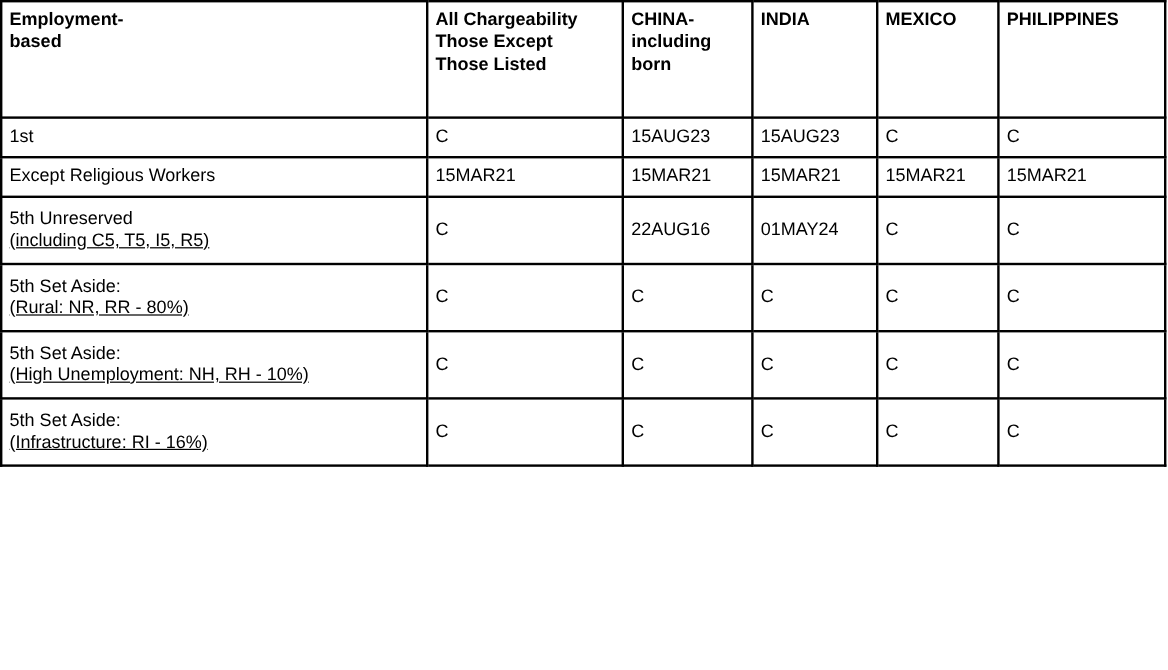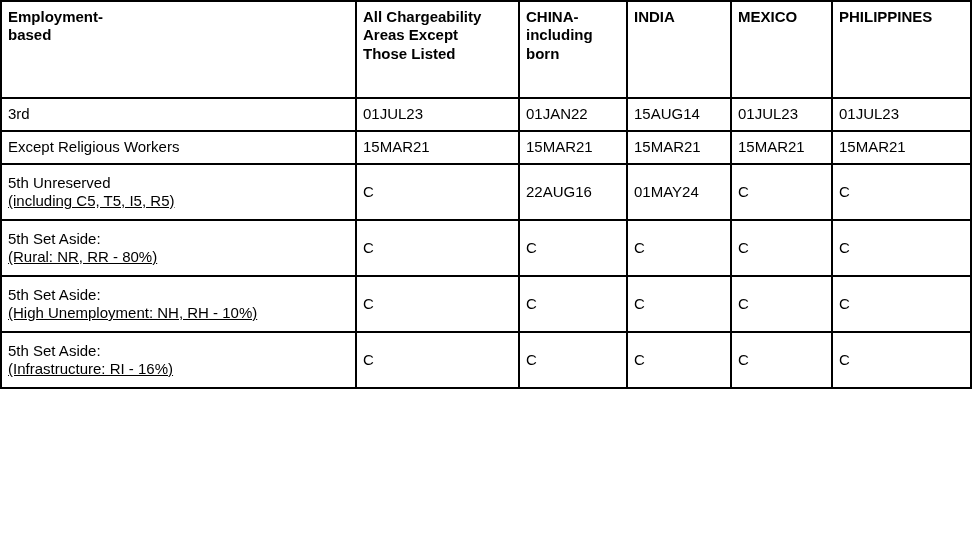--- a/index.html
+++ b/index.html
@@ -86,21 +86,21 @@
       <col class="c5">
     </colgroup>
     <thead>
       <tr>
         <th class="hdr-cat">
           <span class="hdr-line">Employment-</span>
           <span class="hdr-line">based</span>
         </th>
         <th>
           <span class="hdr-line">All Chargeability</span>
-          <span class="hdr-line">Areas Except</span>
+          <span class="hdr-line">Those Except</span>
           <span class="hdr-line">Those Listed</span>
         </th>
         <th>
           <span class="hdr-line">CHINA-</span>
           <span class="hdr-line">including</span>
           <span class="hdr-line">born</span>
         </th>
         <th>
           <span class="hdr-line">INDIA</span>
         </th>
@@ -108,27 +108,27 @@
           <span class="hdr-line">MEXICO</span>
         </th>
         <th>
           <span class="hdr-line">PHILIPPINES</span>
         </th>
       </tr>
     </thead>
     <tbody>
       <tr class="row-short">
         <td class="cat-cell">
-          <span>3rd</span>
+          <span>1st</span>
         </td>
-        <td>01JUL23</td>
-        <td>01JAN22</td>
-        <td>15AUG14</td>
-        <td>01JUL23</td>
-        <td>01JUL23</td>
+        <td>C</td>
+        <td>15AUG23</td>
+        <td>15AUG23</td>
+        <td>C</td>
+        <td>C</td>
       </tr>
       <tr class="row-short">
         <td class="cat-cell">
           <span>Except Religious Workers</span>
         </td>
         <td>15MAR21</td>
         <td>15MAR21</td>
         <td>15MAR21</td>
         <td>15MAR21</td>
         <td>15MAR21</td>

